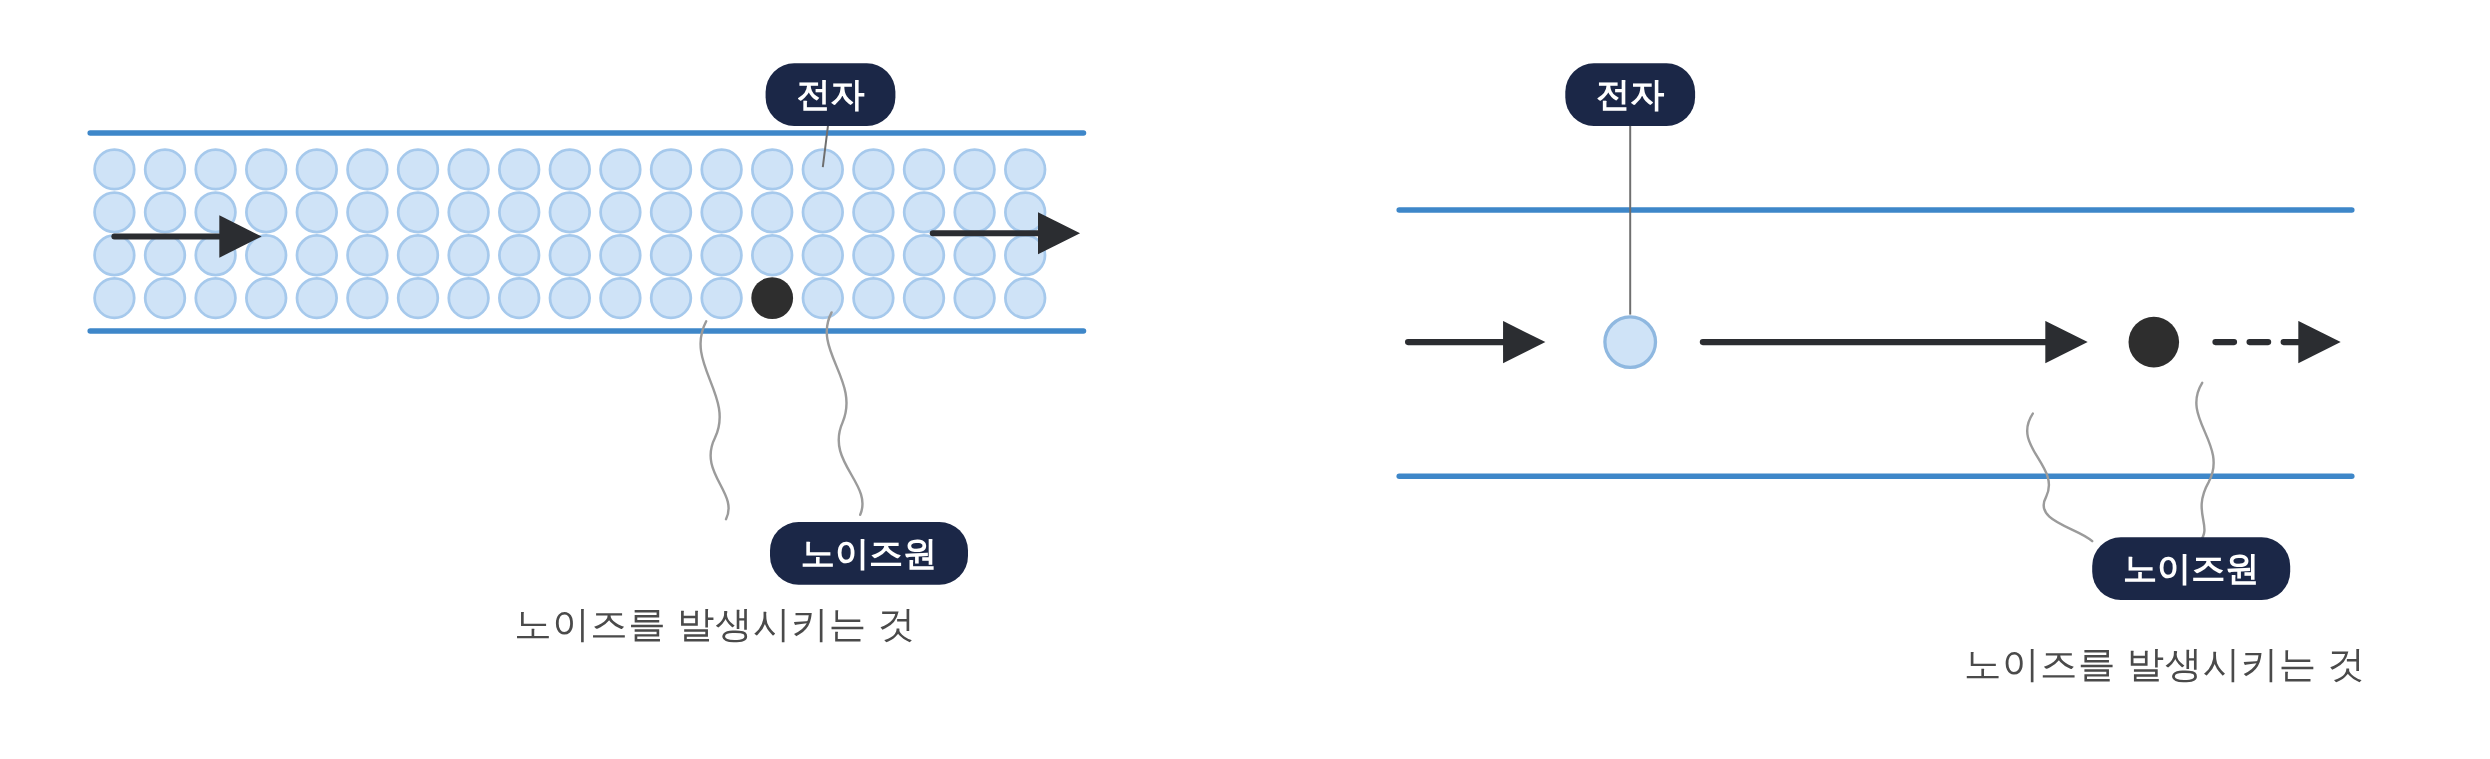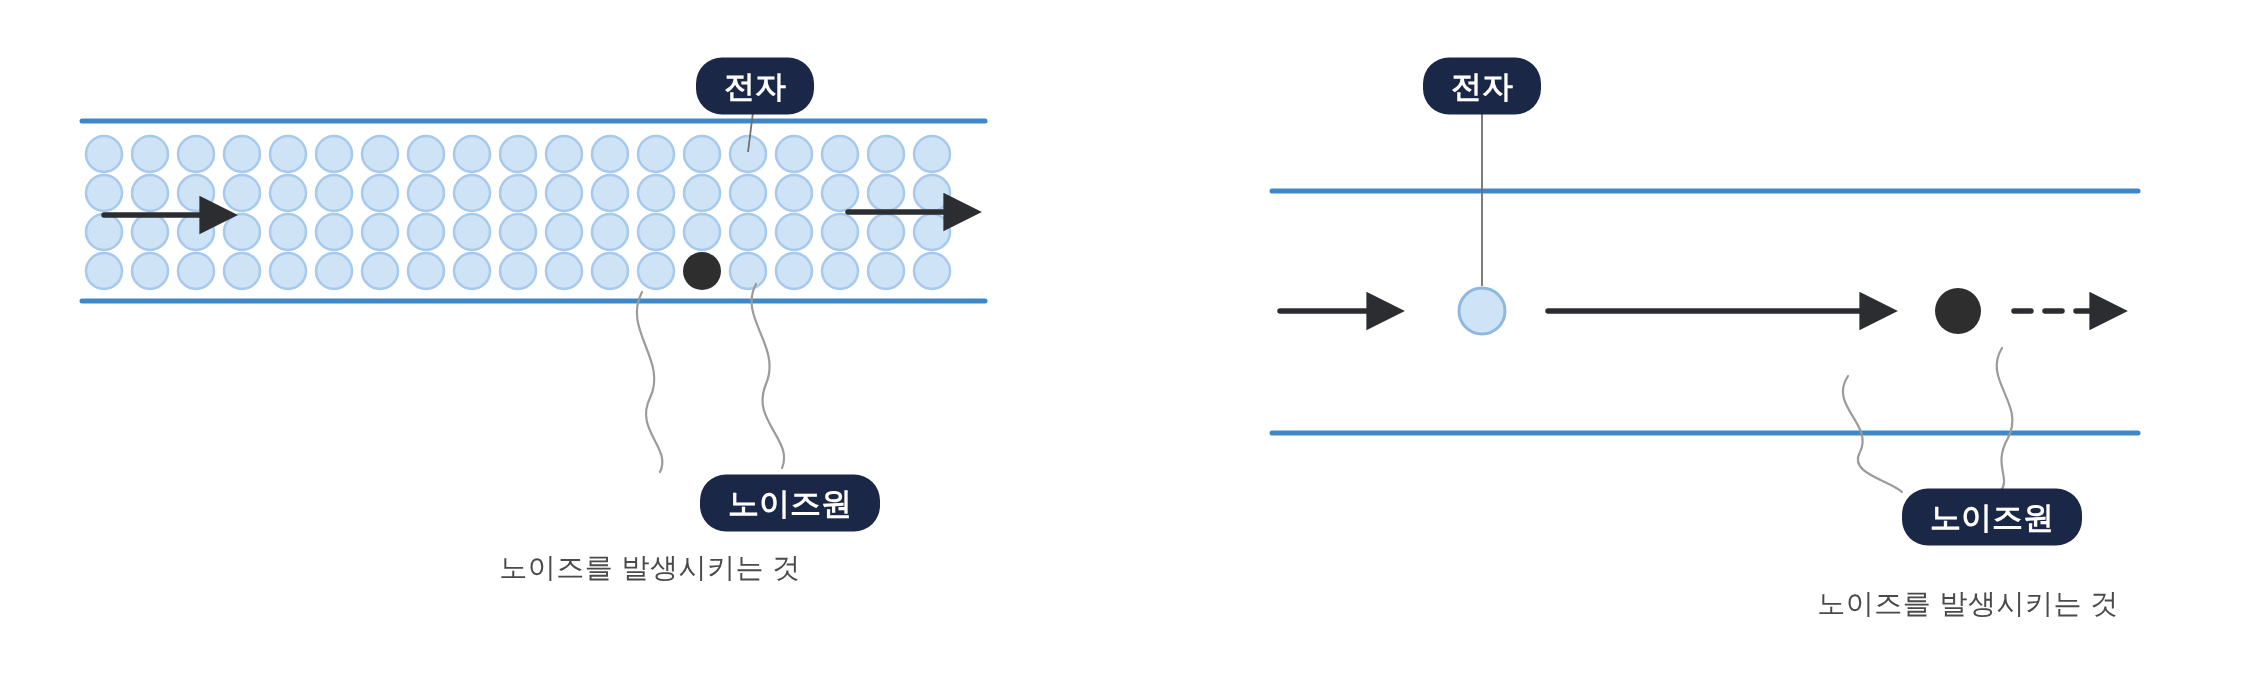--- a/index.html
+++ b/index.html
@@ -71,21 +71,21 @@
     font-weight: 600;
     line-height: 1;
     padding: 13px 28px;
     border-radius: 26px;
     white-space: nowrap;
   }
   .caption {
     position: absolute;
     transform: translate(-50%, -50%);
     color: var(--caption-text, #4a4a4a);
-    font-size: 28px;
+    font-size: 34px;
     font-weight: 500;
     white-space: nowrap;
     letter-spacing: 0.5px;
   }
 </style>
 </head>
 <body>
 
 <div class="canvas">
 

